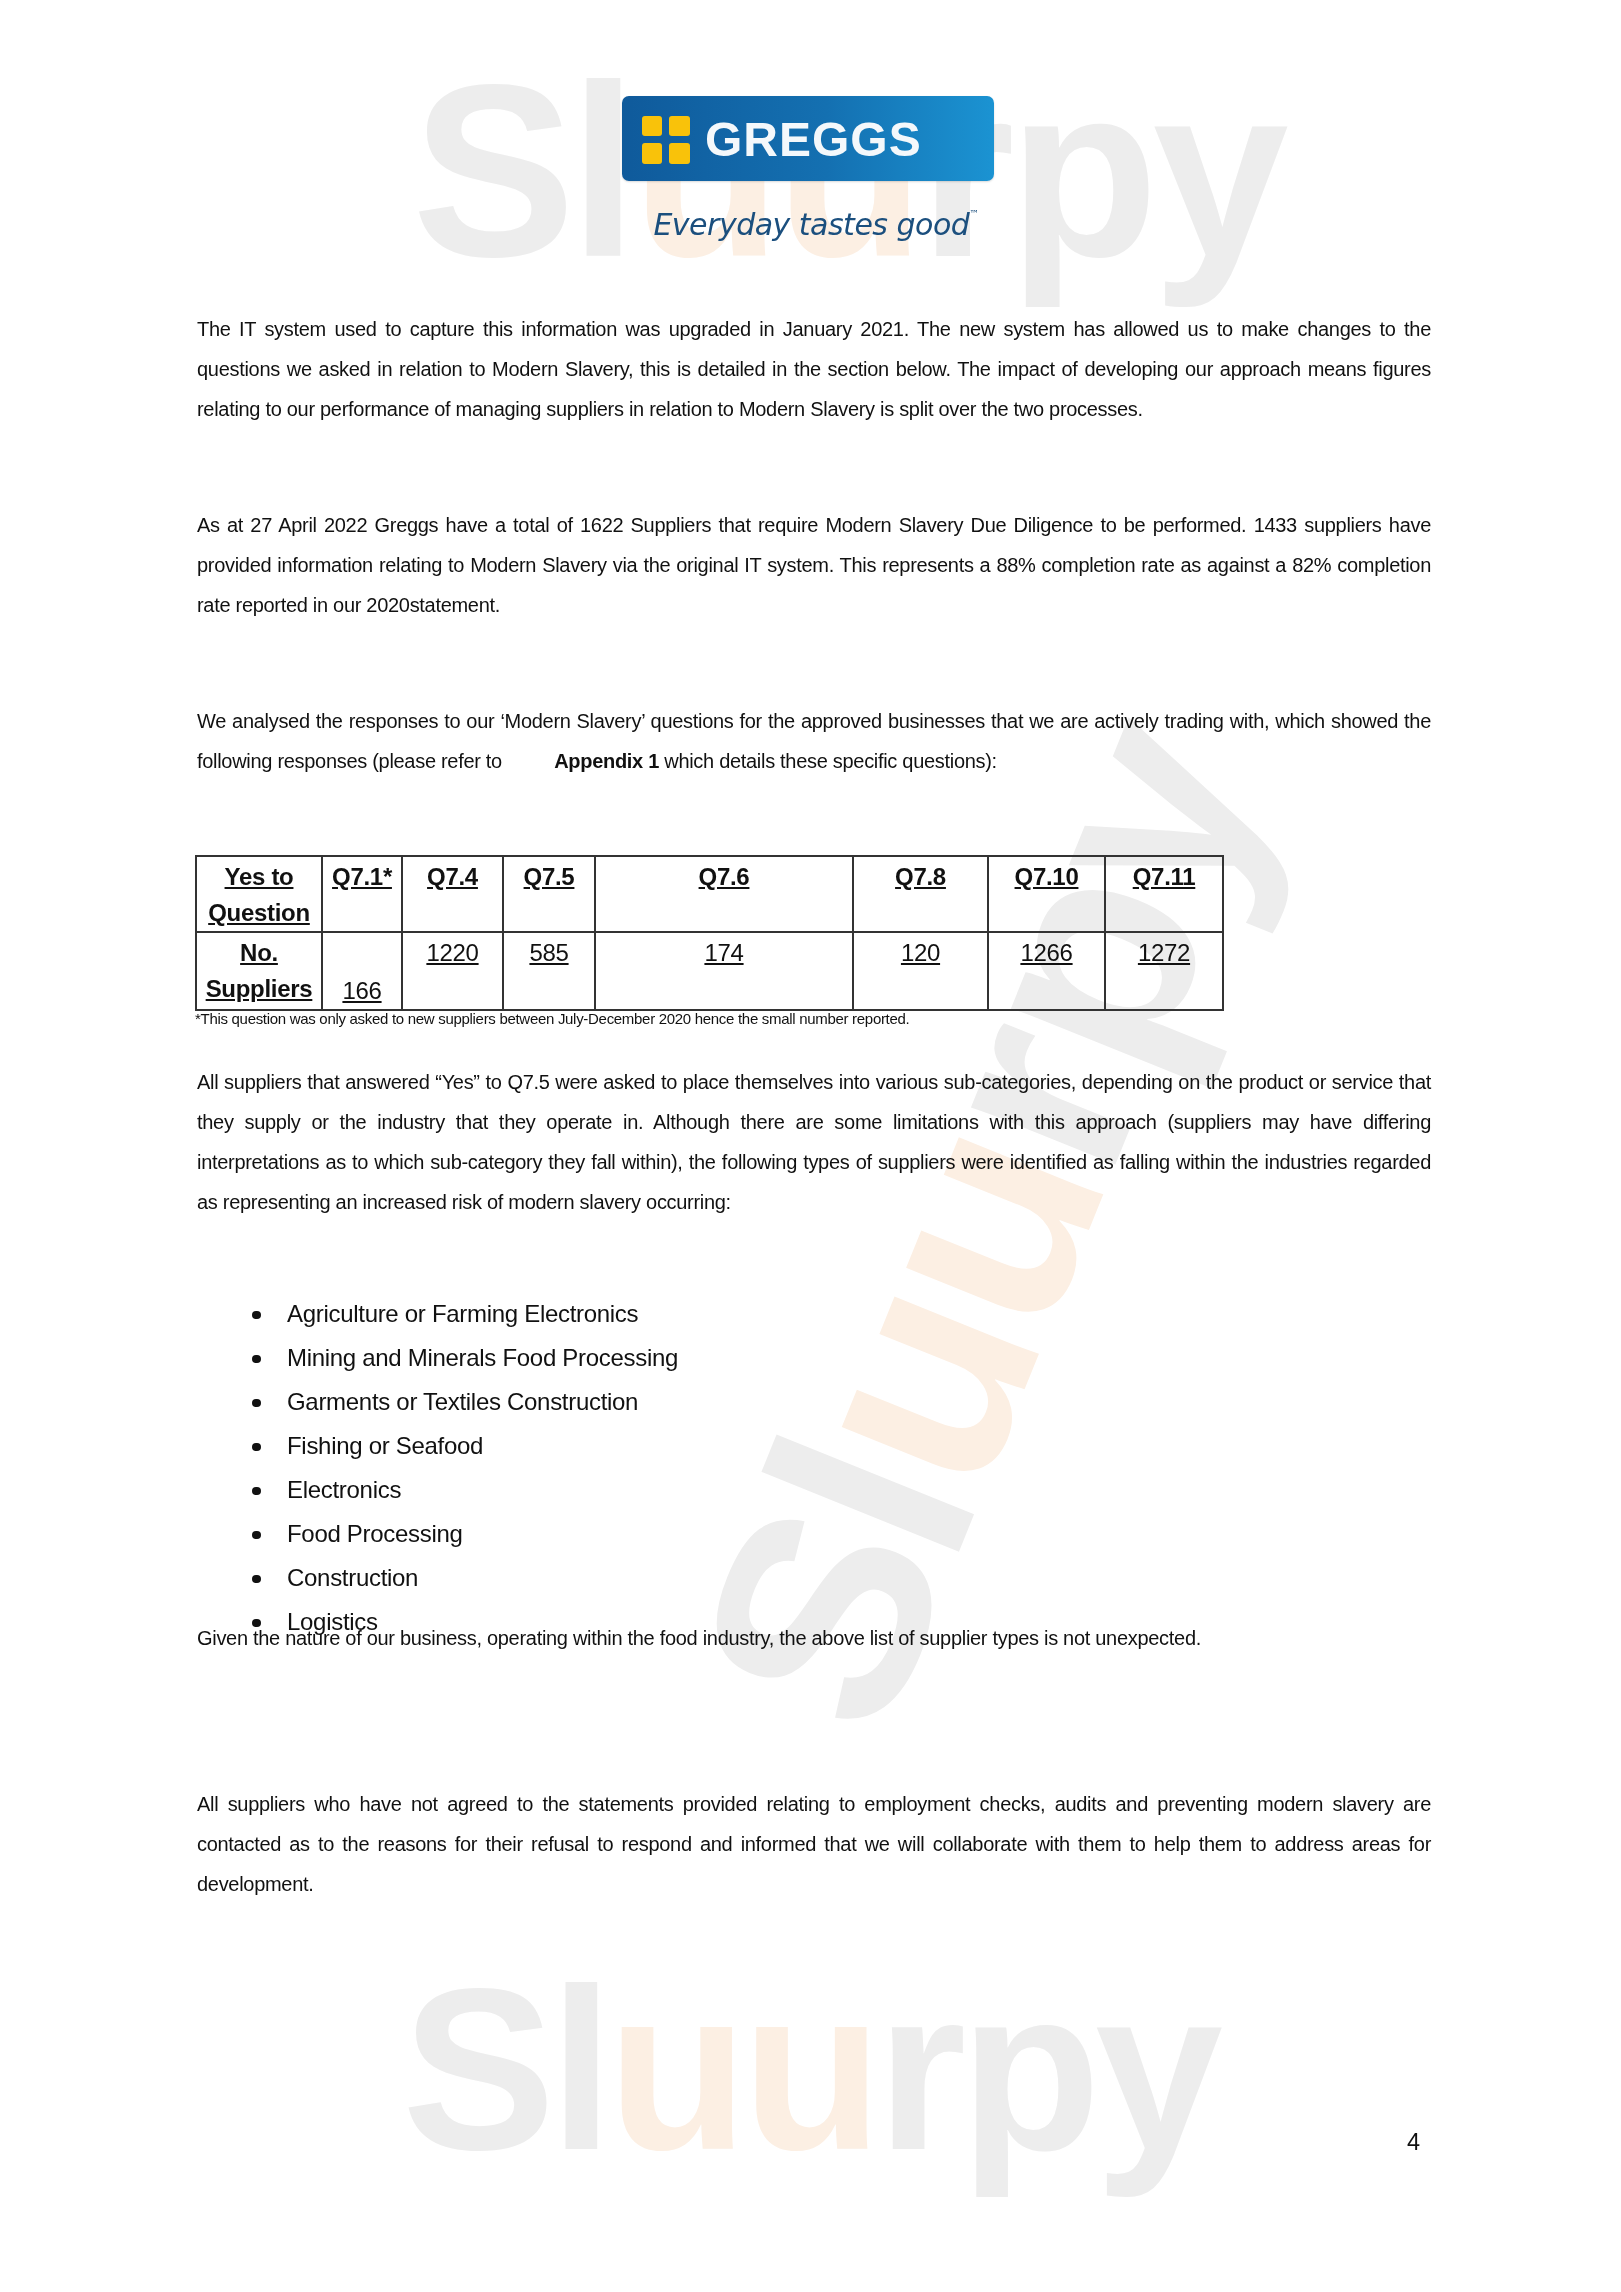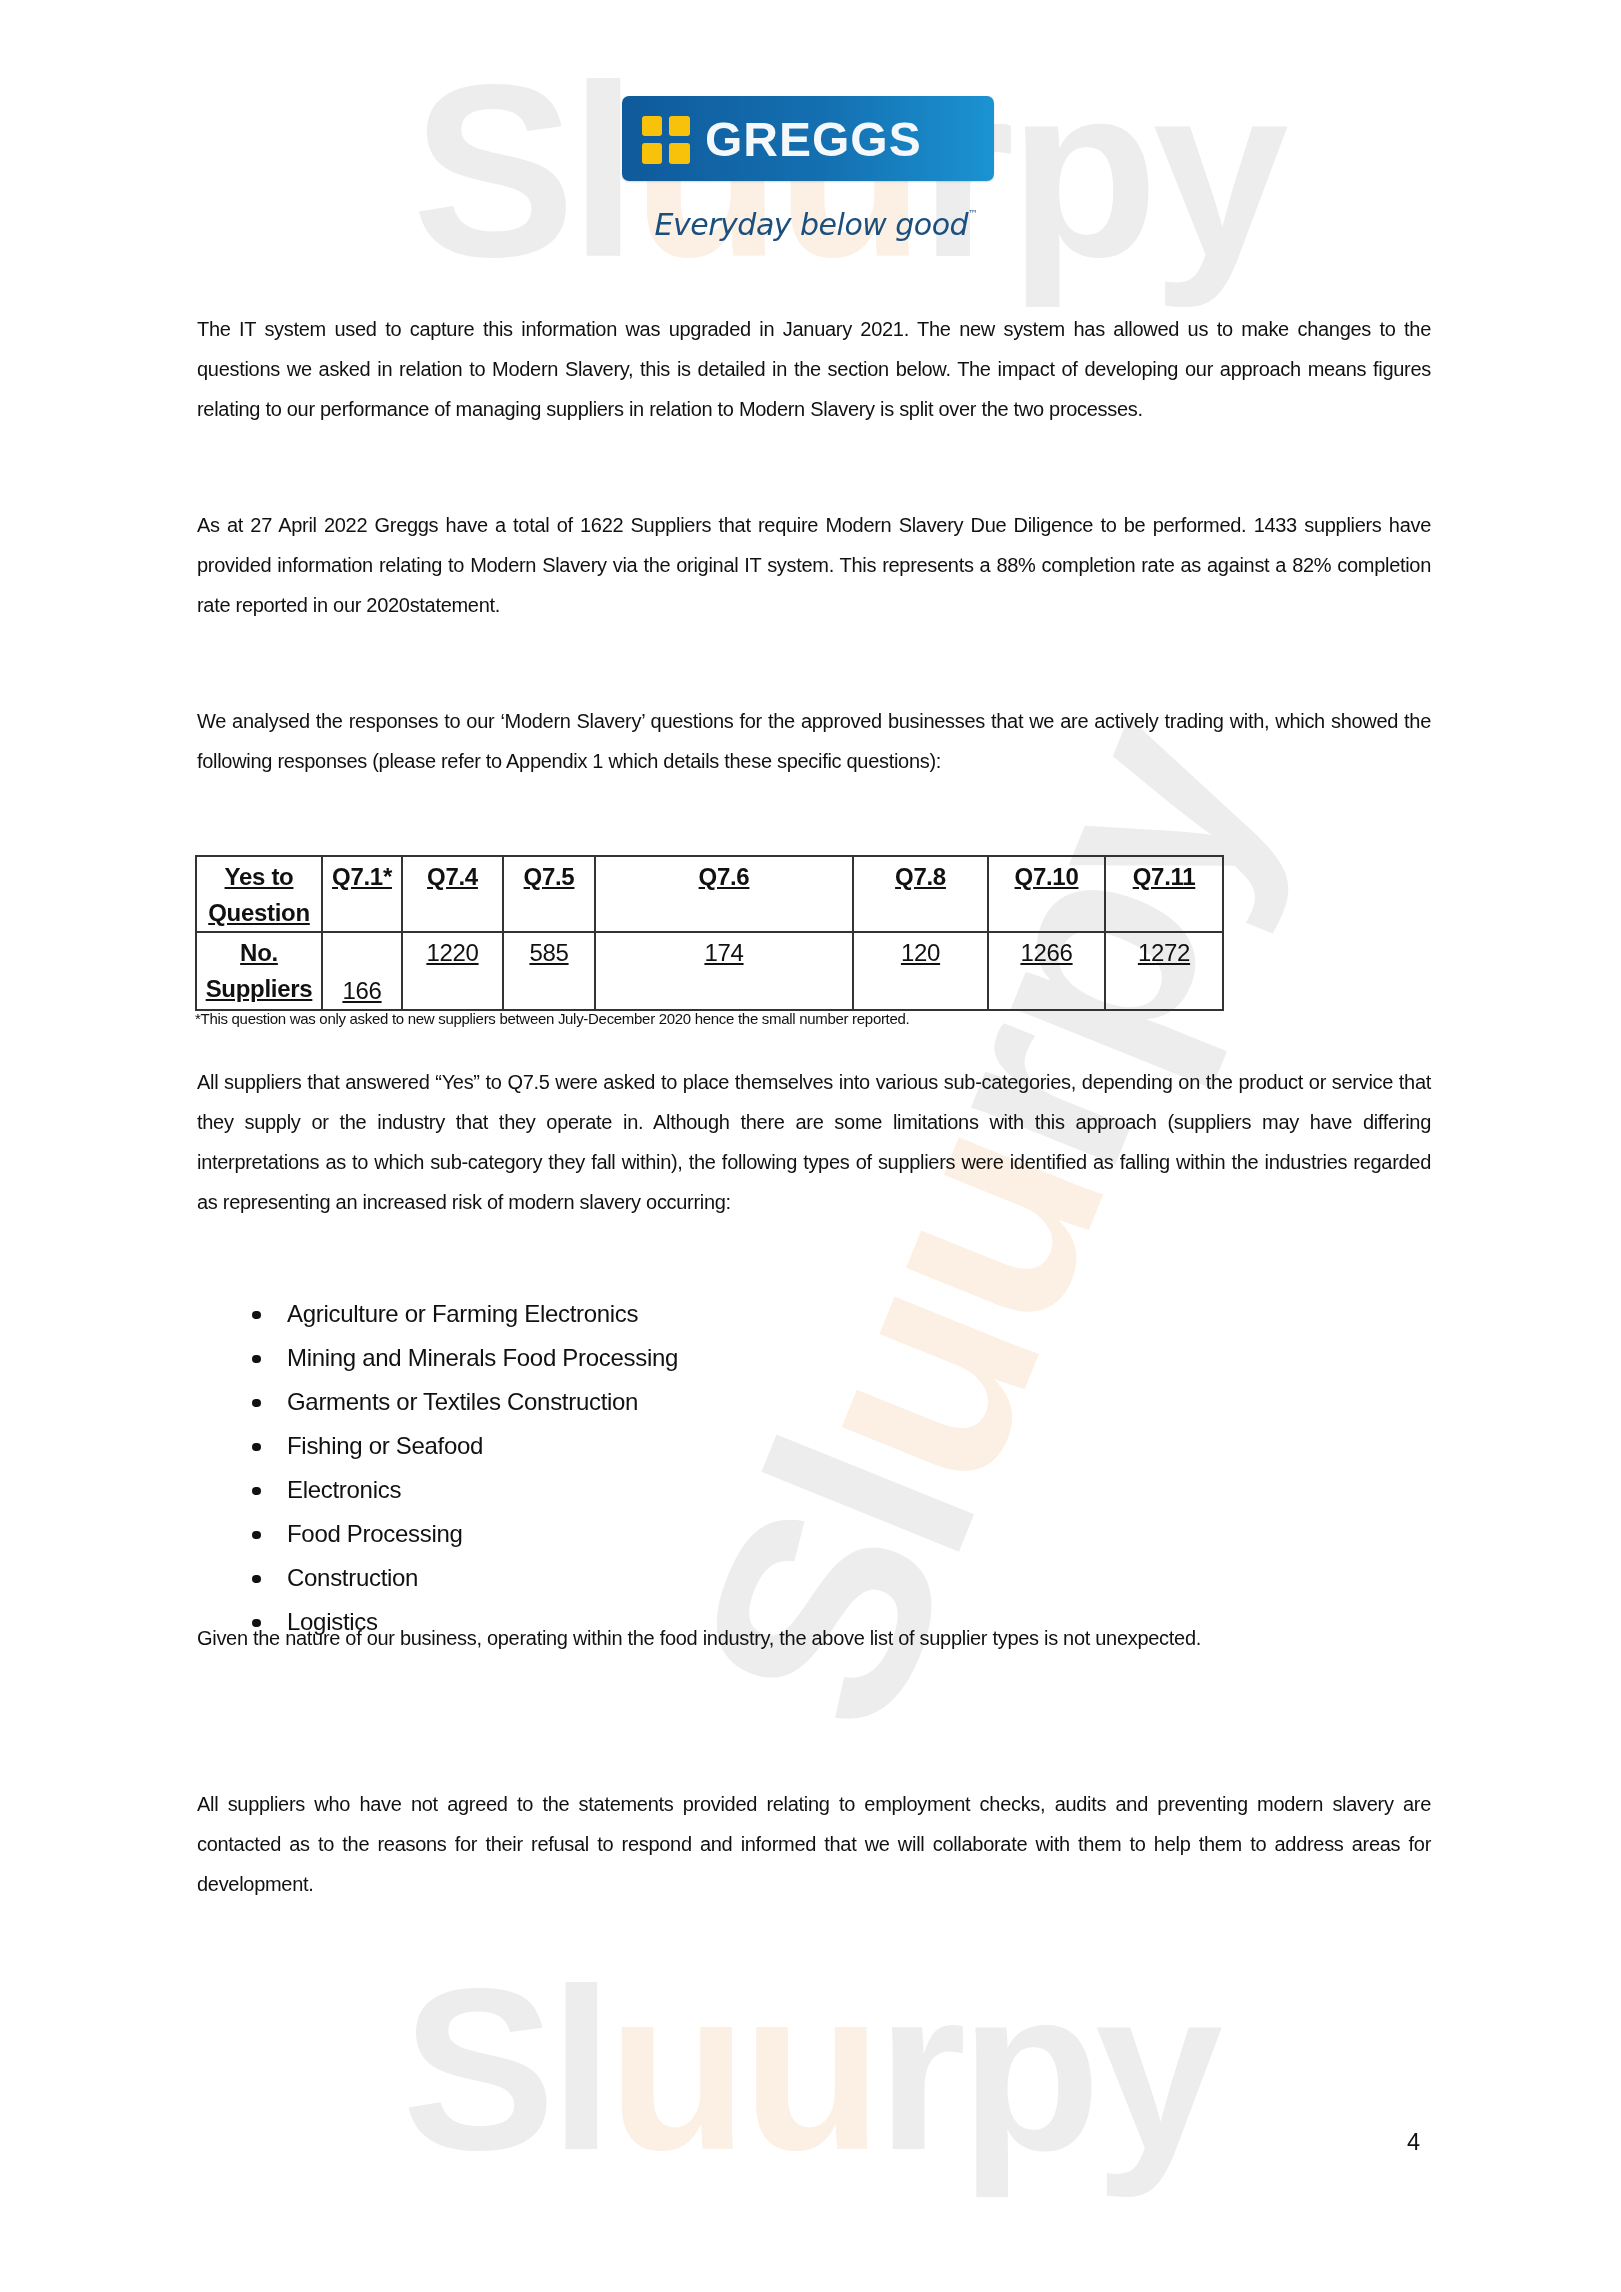--- a/index.html
+++ b/index.html
@@ -30,21 +30,21 @@
   .logo-word { position: absolute; left: 83px; top: 9.8px; font-size: 48px; font-weight: bold;
                color: #f4f8fb; letter-spacing: 1px; line-height: 67px; }
   .logo-tagline { position: absolute; left: 647px; top: 196px; width: 338px; text-align: center;
                   font-size: 30px; font-style: italic; color: #1b4f7e; line-height: 35px;
                   font-family: "DejaVu Sans", sans-serif; letter-spacing: -0.5px; }
   .logo-tagline sup { font-size: 9.8px; vertical-align: 17.6px; font-style: normal; }
 
   
   .para { position: absolute; left: 197px; width: 1234px; font-size: 20px; line-height: 40px;
           text-align: justify; text-align-last: left; margin: 0; letter-spacing: -0.3px; }
-  .para b { font-weight: normal; }
+  .para b { font-weight: bold; margin-left: 47px; }
 
   
   .supplier-table { position: absolute; left: 195px; top: 855px; width: 1027px; border-collapse: collapse;
                     font-size: 24px; letter-spacing: -0.3px; table-layout: fixed; text-decoration: underline; }
   .supplier-table td { border: 2px solid #333333; text-align: center; vertical-align: top;
                        padding: 0 2px; line-height: 36px; }
   .supplier-table tr.r1 td { height: 72px; font-weight: bold; padding-top: 2px; }
   .supplier-table tr.r2 td { height: 74px; padding-top: 2px; }
   .supplier-table td.head { font-weight: bold; }
   .supplier-table td.bottom-val { vertical-align: bottom; padding-bottom: 0; margin-left: 32px; }
@@ -69,21 +69,21 @@
 
 <div class="logo-box">
   <div class="logo-squares">
     <span></span>
       <span></span>
       <span></span>
       <span></span>
   </div>
   <div class="logo-word">GREGGS</div>
 </div>
-<div class="logo-tagline"><span>Everyday below good</span><sup>™</sup></div>
+<div class="logo-tagline"><span>Everyday tastes good</span><sup>™</sup></div>
 
 <p class="para" style="top:309px;">The IT system used to capture this information was upgraded in January 2021.  The new system has allowed us to make changes to the questions we asked in relation to Modern Slavery, this is detailed in the section below.  The impact of developing our approach means figures relating to our performance of managing suppliers in relation to Modern Slavery is split over the two processes.</p>
 <p class="para" style="top:505px;">As at 27 April 2022 Greggs have a total of 1622 Suppliers that require Modern Slavery Due Diligence to be performed.   1433 suppliers have provided information relating to Modern Slavery via the original IT system.  This represents a 88% completion rate as against a 82% completion rate reported in our 2020statement.</p>
 <p class="para" style="top:701px;"><span>We analysed the responses to our ‘Modern Slavery’ questions for the approved businesses that we are actively trading with, which showed the following responses (please refer to </span><b>Appendix 1</b><span> which details these specific questions):</span></p>
 
 <table class="supplier-table">
   <colgroup>
     <col style="width:126px">
       <col style="width:80px">
       <col style="width:101px">

